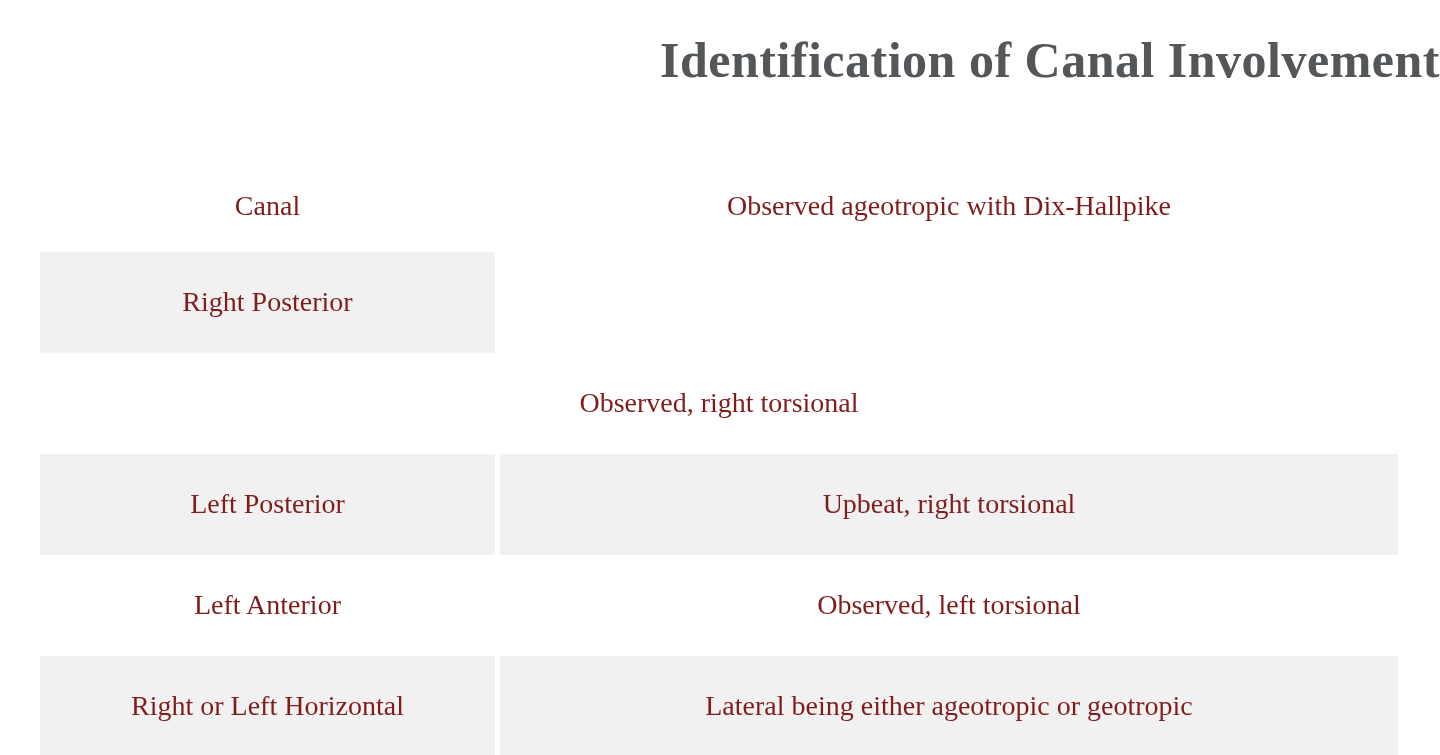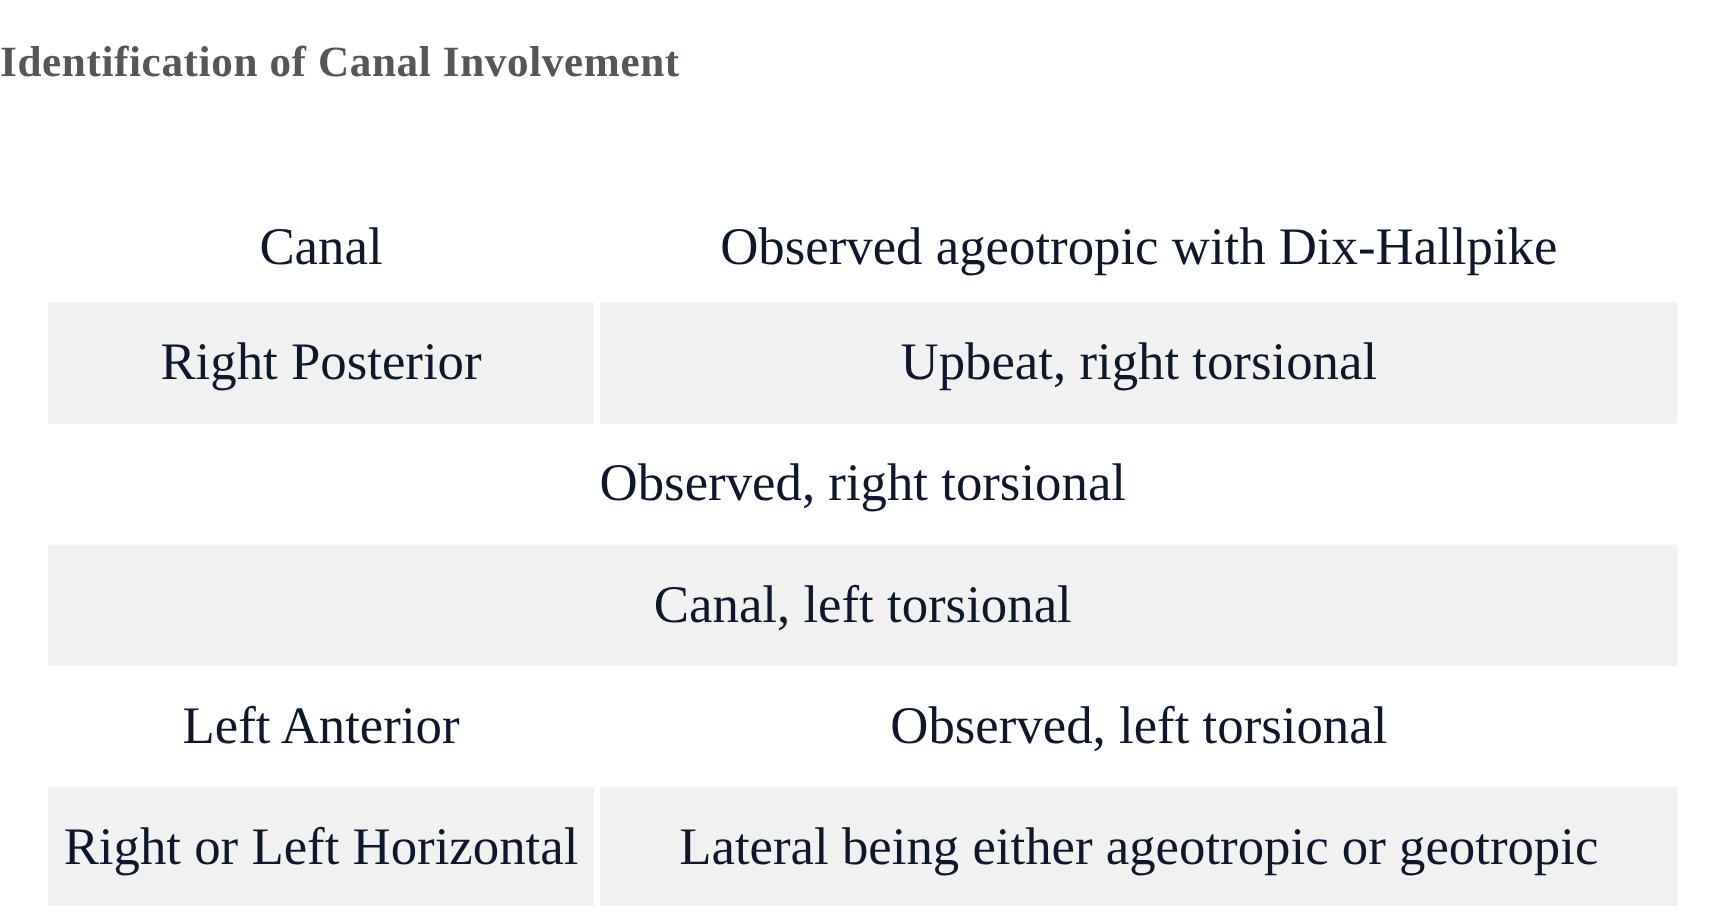--- a/index.html
+++ b/index.html
@@ -14,22 +14,22 @@
 
   .page {
     position: relative;
     width: 1440px;
     height: 755px;
     background: #ffffff;
   }
 
   .page-title {
     margin-top: 30px;
-    text-align: left;
-    font-size: 36px;
+    text-align: right;
+    font-size: 50px;
     font-weight: 600;
     letter-spacing: 0.5px;
     color: #54575a;
     line-height: 1.2;
   }
 
   .canal-table {
     position: absolute;
     left: 40px;
     right: 42px;
@@ -42,22 +42,22 @@
   }
 
   .t-row.header-row { height: 92px; }
   .t-row.data-row   { height: 101px; font-family: Liberation Serif, serif; }
 
   .cell {
     display: flex;
     align-items: center;
     justify-content: center;
     text-align: right;
-    font-size: 44px;
-    color: #0f172a;
+    font-size: 28px;
+    color: #7f1d1d;
     line-height: 1.15;
     background: transparent;
   }
 
   .cell.col-canal     { width: 455px; flex: 0 0 455px; }
   .cell.col-nystagmus { flex: 1 1 auto; }
 
   .t-row.striped .cell { background: #f1f1f2; }
 </style>
 </head>
@@ -69,29 +69,29 @@
 
   <div class="canal-table">
 
     <div class="t-row header-row">
       <div class="cell col-canal">Canal</div>
       <div class="cell col-nystagmus">Observed ageotropic with Dix-Hallpike</div>
     </div>
 
     <div class="t-row data-row striped">
       <div class="cell col-canal">Right Posterior</div>
-      <div class="cell col-nystagmus">Upbeat, right torsional</div>
     </div>
 
     <div class="t-row data-row">
       <div class="cell col-nystagmus">Observed, right torsional</div>
     </div>
 
     <div class="t-row data-row striped">
-      <div class="cell col-nystagmus">Canal, left torsional</div>
+      <div class="cell col-canal">Left Posterior</div>
+      <div class="cell col-nystagmus">Upbeat, right torsional</div>
     </div>
 
     <div class="t-row data-row">
       <div class="cell col-canal">Left Anterior</div>
       <div class="cell col-nystagmus">Observed, left torsional</div>
     </div>
 
     <div class="t-row data-row striped">
       <div class="cell col-canal">Right or Left Horizontal</div>
       <div class="cell col-nystagmus">Lateral being either ageotropic or geotropic</div>

